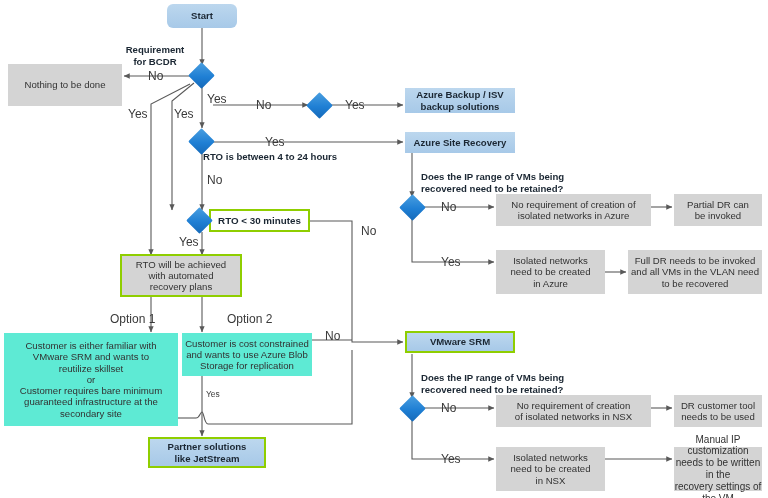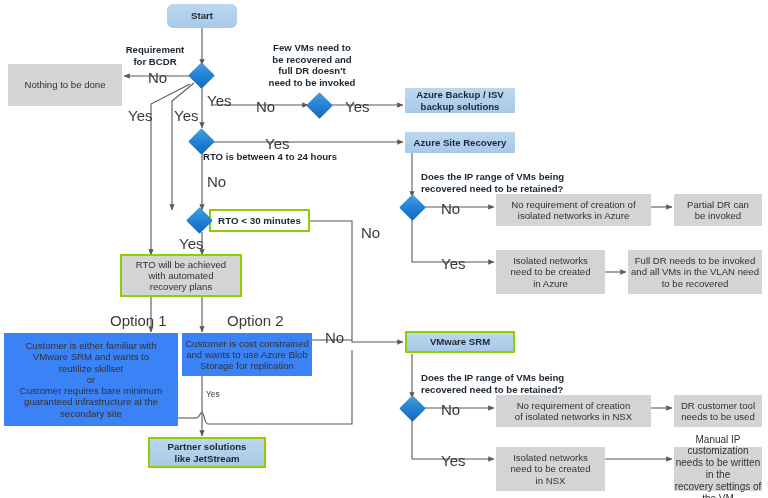--- a/index.html
+++ b/index.html
@@ -12,35 +12,35 @@
 
   
   .grey{background:#d4d4d4;color:#323232;font-size:9.6px;font-weight:400;}
 
   
   .blue{background:linear-gradient(180deg,#bcd7ee 0%,#a7c9e8 100%);
         color:#1b2733;font-weight:bold;font-size:9.6px;}
   .blue.round{border-radius:6px;}
 
   
-  .yellow{background:#3b82f6;color:#323232;font-size:9.6px;font-weight:400;}
+  .yellow{background:#5eead4;color:#323232;font-size:9.6px;font-weight:400;}
 
   
   .ghl{border:2.5px solid #8fce00;}
   .whitebox{background:#ffffff;color:#1b2733;font-weight:bold;font-size:9.8px;text-align:right;}
 
   
   .diamond{position:absolute;width:19px;height:19px;
            background:linear-gradient(135deg,#4a9fe0 0%,#1f7fd4 55%,#1569b8 100%);
            transform:rotate(45deg);border-radius:1.5px;}
 
   
   .lbl{position:absolute;color:#1b2733;font-size:9.6px;line-height:1.2;}
   .lbl.b{font-weight:bold;}
-  .edge{position:absolute;color:#3a3a3a;font-size:15px;line-height:1;}
+  .edge{position:absolute;color:#3a3a3a;font-size:12px;line-height:1;}
   .edge.sml{font-size:8.4px;}
 </style>
 </head>
 <body>
 
 <div id="canvas">
 
   <svg id="wires" viewBox="0 0 768 498" xmlns="http://www.w3.org/2000/svg">
     <defs>
       <marker id="ah" markerWidth="6" markerHeight="6" refX="5.2" refY="3" orient="auto" markerUnits="strokeWidth">
@@ -170,24 +170,20 @@
   <div class="diamond" style="left:192px;top:66px;"></div>
   <div class="diamond" style="left:192px;top:132px;"></div>
   <div class="diamond" style="left:310px;top:96px;"></div>
   <div class="diamond" style="left:190px;top:211px;"></div>
   <div class="diamond" style="left:403px;top:198px;"></div>
   <div class="diamond" style="left:403px;top:399px;"></div>
 
   <div class="lbl b" style="left:112px;top:44px;width:86px;text-align:center;white-space:pre-line;">Requirement
 for BCDR</div>
 
-  <div class="lbl b" style="left:250px;top:42px;width:124px;text-align:center;white-space:pre-line;">Few VMs need to
-be recovered and
-full DR doesn't
-need to be invoked</div>
 
   <div class="lbl b" style="left:203px;top:151px;white-space:pre-line;">RTO is between 4 to 24 hours</div>
 
   <div class="lbl b" style="left:421px;top:171px;white-space:pre-line;">Does the IP range of VMs being
 recovered need to be retained?</div>
 
   <div class="lbl b" style="left:421px;top:372px;white-space:pre-line;">Does the IP range of VMs being
 recovered need to be retained?</div>
 
   <div class="edge" style="left:148px;top:70px;">No</div>

